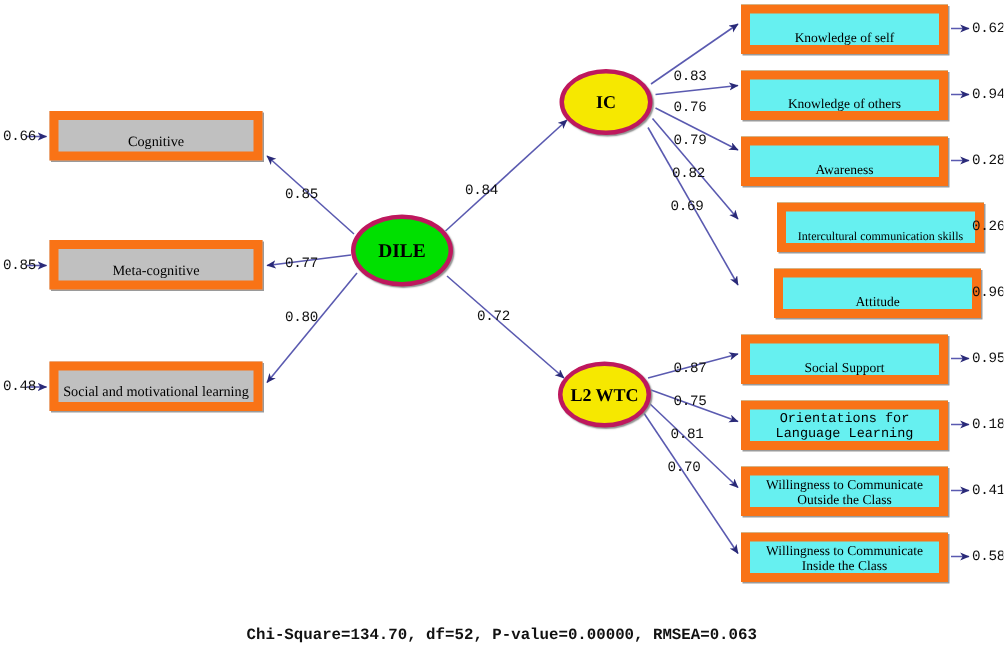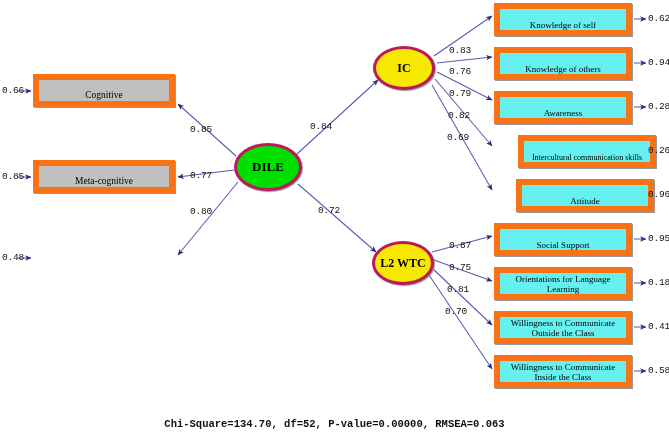--- a/index.html
+++ b/index.html
@@ -156,20 +156,23 @@
   <div class="num" style="left:2px; top:85px;">0.66</div>
   <div class="num" style="left:2px; top:171px;">0.85</div>
   <div class="num" style="left:2px; top:252px;text-align:center;">0.48</div>
 
   <div class="box exog" style="left:33px; top:160px;">
     <span>Meta-cognitive</span>
   </div>
   <div class="box exog" style="left:33px; top:74px;">
     <span>Cognitive</span>
   </div>
+  <div class="box exog" style="left:33px; top:241px;">
+    <span>Social and motivational learning</span>
+  </div>
 
   <div class="num" style="left:190px; top:124px;">0.85</div>
   <div class="num" style="left:190px; top:170px;">0.77</div>
   <div class="num" style="left:190px; top:206px;">0.80</div>
 
   <div class="ellipse dile" style="left:234px; top:143px;">
     <span>DILE</span>
   </div>
   <div class="ellipse yellow" style="left:373px; top:46px;">
     <span>IC</span>
@@ -204,21 +207,21 @@
   <div class="box endog" style="left:494px; top:135px; font-size:8px;margin-left:24px;">
     <span>Intercultural communication skills</span>
   </div>
   <div class="box endog" style="left:516px; top:179px;">
     <span>Attitude</span>
   </div>
 
   <div class="box endog" style="left:494px; top:223px;">
     <span>Social Support</span>
   </div>
-  <div class="box endog" style="left:494px; top:267px;">
+  <div class="box endog" style="left:494px; top:267px;font-family:Liberation Mono, monospace;">
     <span>Orientations for Language Learning</span>
   </div>
   <div class="box endog" style="left:494px; top:311px;">
     <span>Willingness to Communicate Outside the Class</span>
   </div>
   <div class="box endog" style="left:494px; top:355px;">
     <span>Willingness to Communicate Inside the Class</span>
   </div>
 
   <div class="num" style="left:648px; top:13px;">0.62</div>

